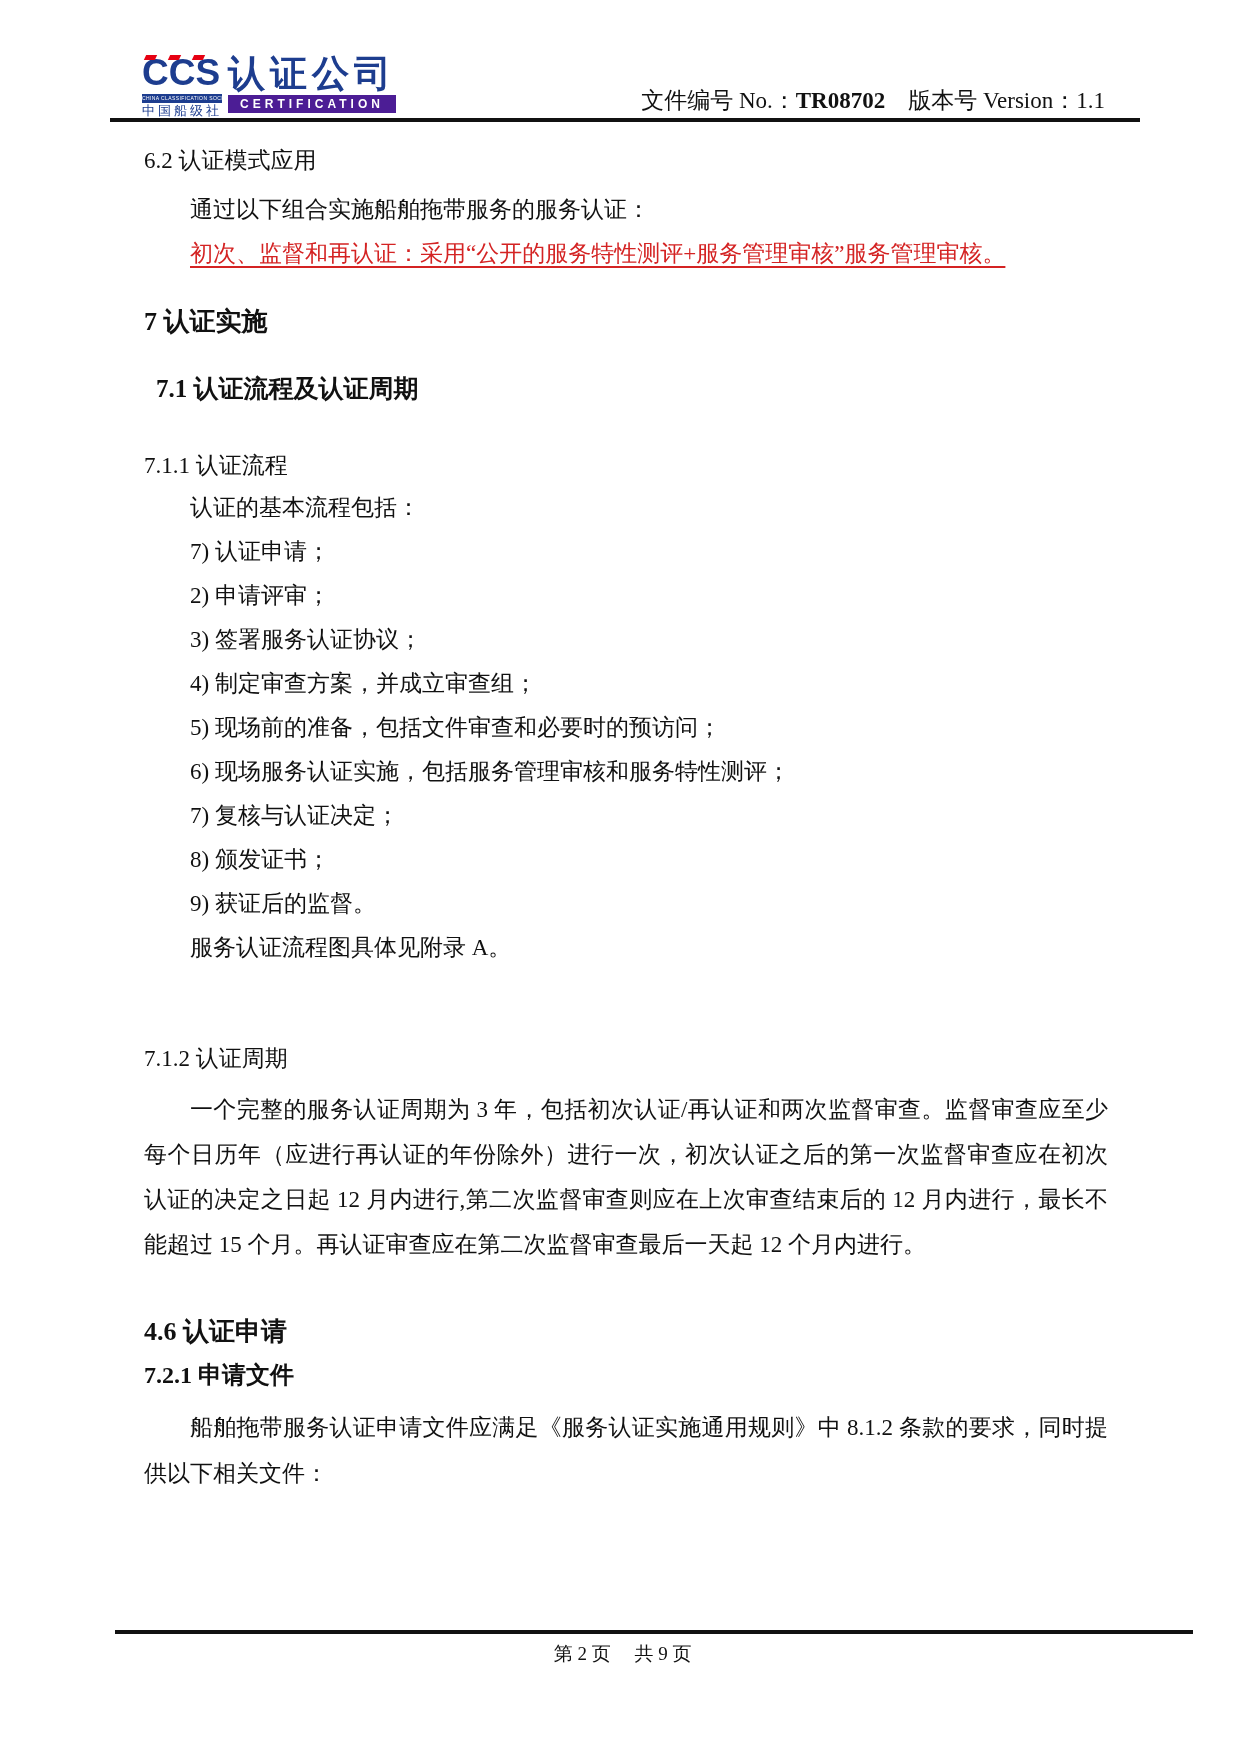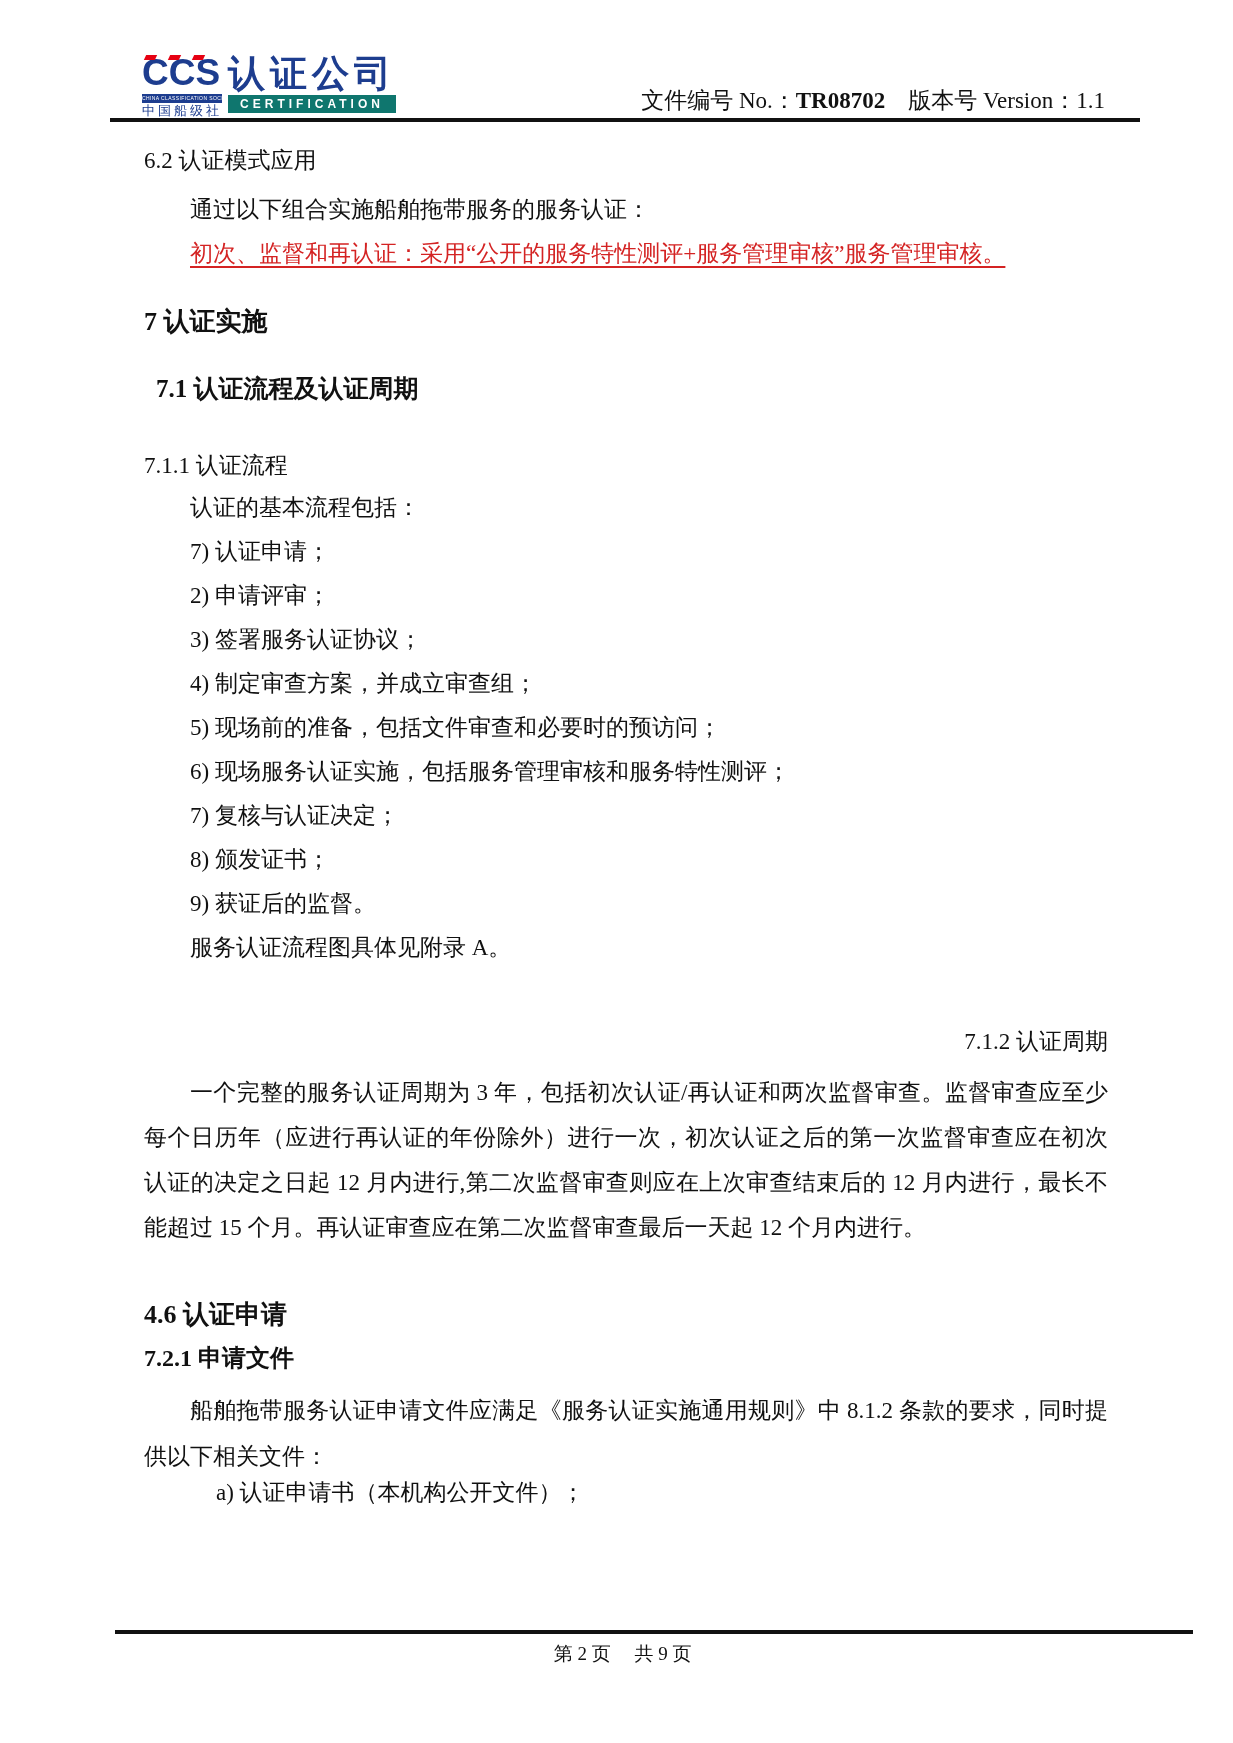--- a/index.html
+++ b/index.html
@@ -40,21 +40,21 @@
     margin-top:1px; width:80px;
     color:#1d3d8f; font-size:13px; line-height:14px;
     letter-spacing:3px; font-weight:normal; white-space:nowrap;
   }
   .logo-right { margin-left:14px; }
   .company-cn {
     color:#1d3d8f; font-size:37px; line-height:40px;
     font-weight:bold; letter-spacing:5px; white-space:nowrap;
   }
   .cert-bar {
-    margin-top:1px; height:18px; background:#0f766e;
+    margin-top:1px; height:18px; background:#4c1d95;
     color:#fff; font-size:12px; line-height:18px; font-weight:bold;
     letter-spacing:4px; text-align:center; padding:0 6px;
     font-family:"Liberation Sans",sans-serif; white-space:nowrap;
   }
   .doc-meta {
     position:absolute; top:88px; right:128px;
     font-size:23px; line-height:26px; white-space:nowrap;
     color:#111;
   }
   .doc-meta b { font-weight:bold; }
@@ -74,21 +74,21 @@
   .red-line {
     color:#d42323; text-decoration:underline;
     text-underline-offset:5px; margin:0 0 40px;
   }
   .h7   { font-size:26px; line-height:30px; font-weight:bold; margin:0 0 37px; }
   .h71  { font-size:25px; line-height:30px; font-weight:bold; margin:0 12px 48px; }
   .h711 { margin:0 0 15px; }
   .intro{ margin:0 0 17px; }
   .list-item { padding-left:46px; margin:0 0 17px; }
   .note { margin:11px 0 0; }
-  .h712 { margin:67px 0 0;text-align:right; }
+  .h712 { margin:84px 0 0; }
   .para-just {
     margin:15px 0 0; line-height:45px;
     text-align:justify; text-indent:46px;
   }
   .h72  { font-size:26px; line-height:30px; font-weight:bold; margin:50px 0 0; }
   .h721 { font-size:24px; line-height:28px; font-weight:bold; margin:14px 0 0; }
   .para-just2 {
     margin:16px 0 0; line-height:46px;
     text-align:justify; text-indent:46px;
   }
@@ -157,20 +157,19 @@
     </div>
 
     <div class="note indent">服务认证流程图具体见附录 A。</div>
 
     <div class="h712">7.1.2 认证周期</div>
     <div class="para-just">一个完整的服务认证周期为 3 年，包括初次认证/再认证和两次监督审查。监督审查应至少每个日历年（应进行再认证的年份除外）进行一次，初次认证之后的第一次监督审查应在初次认证的决定之日起 12 月内进行,第二次监督审查则应在上次审查结束后的 12 月内进行，最长不能超过 15 个月。再认证审查应在第二次监督审查最后一天起 12 个月内进行。</div>
 
     <div class="h72">4.6 认证申请</div>
     <div class="h721">7.2.1 申请文件</div>
     <div class="para-just2">船舶拖带服务认证申请文件应满足《服务认证实施通用规则》中 8.1.2 条款的要求，同时提供以下相关文件：</div>
-    <div class="item-a">a)  认证申请书（本机构公开文件）；</div>
 
   </div>
 
   <div class="footer-rule"></div>
   <div class="footer-text">第 2 页　 共 9 页</div>
 
 </div>
 
 </body></html>

